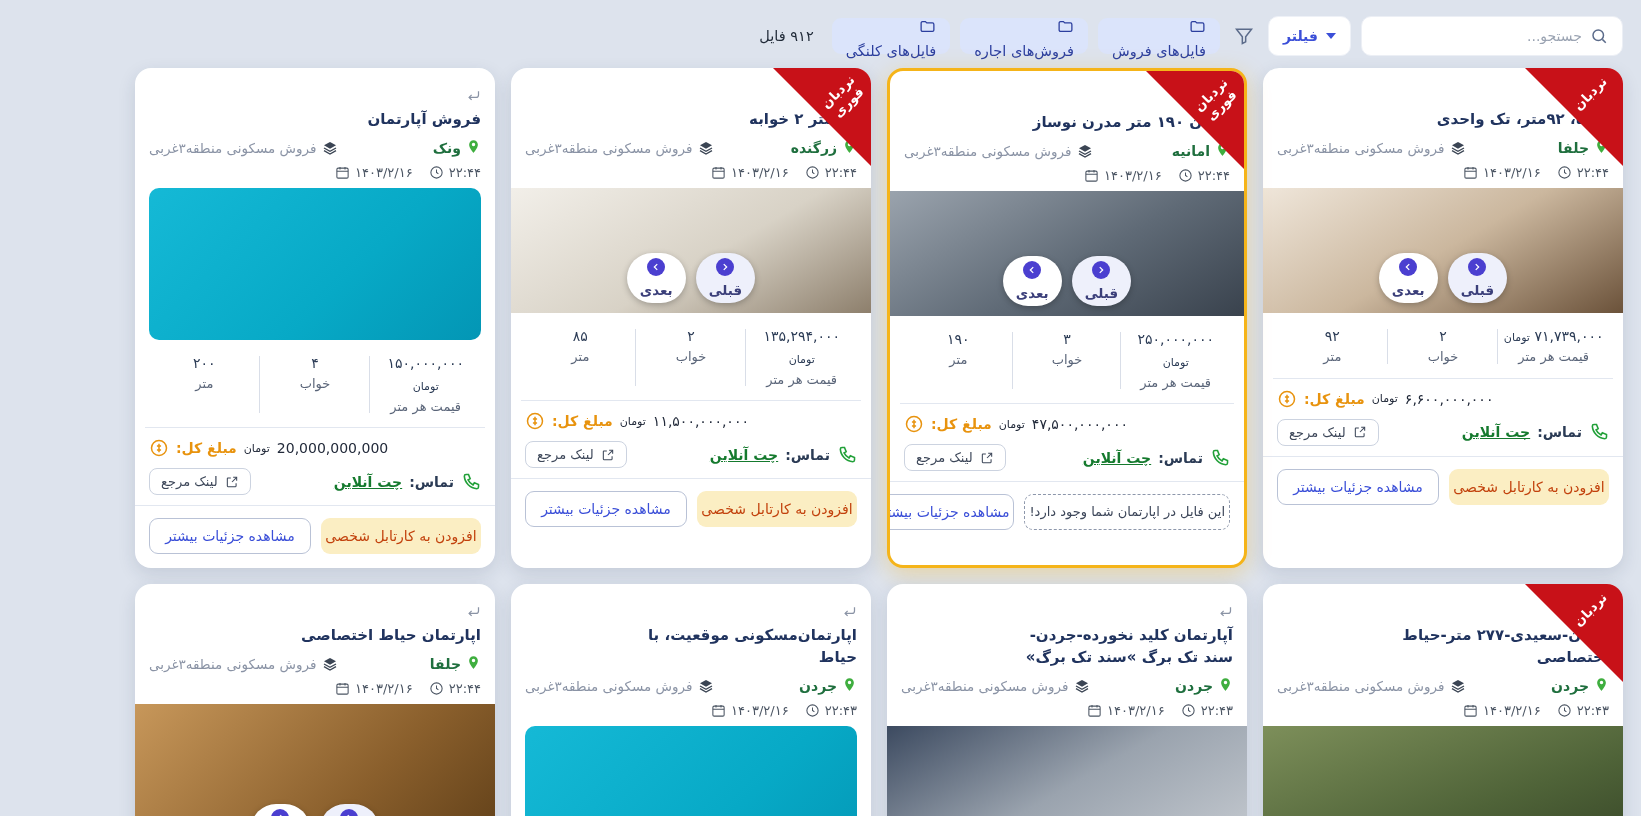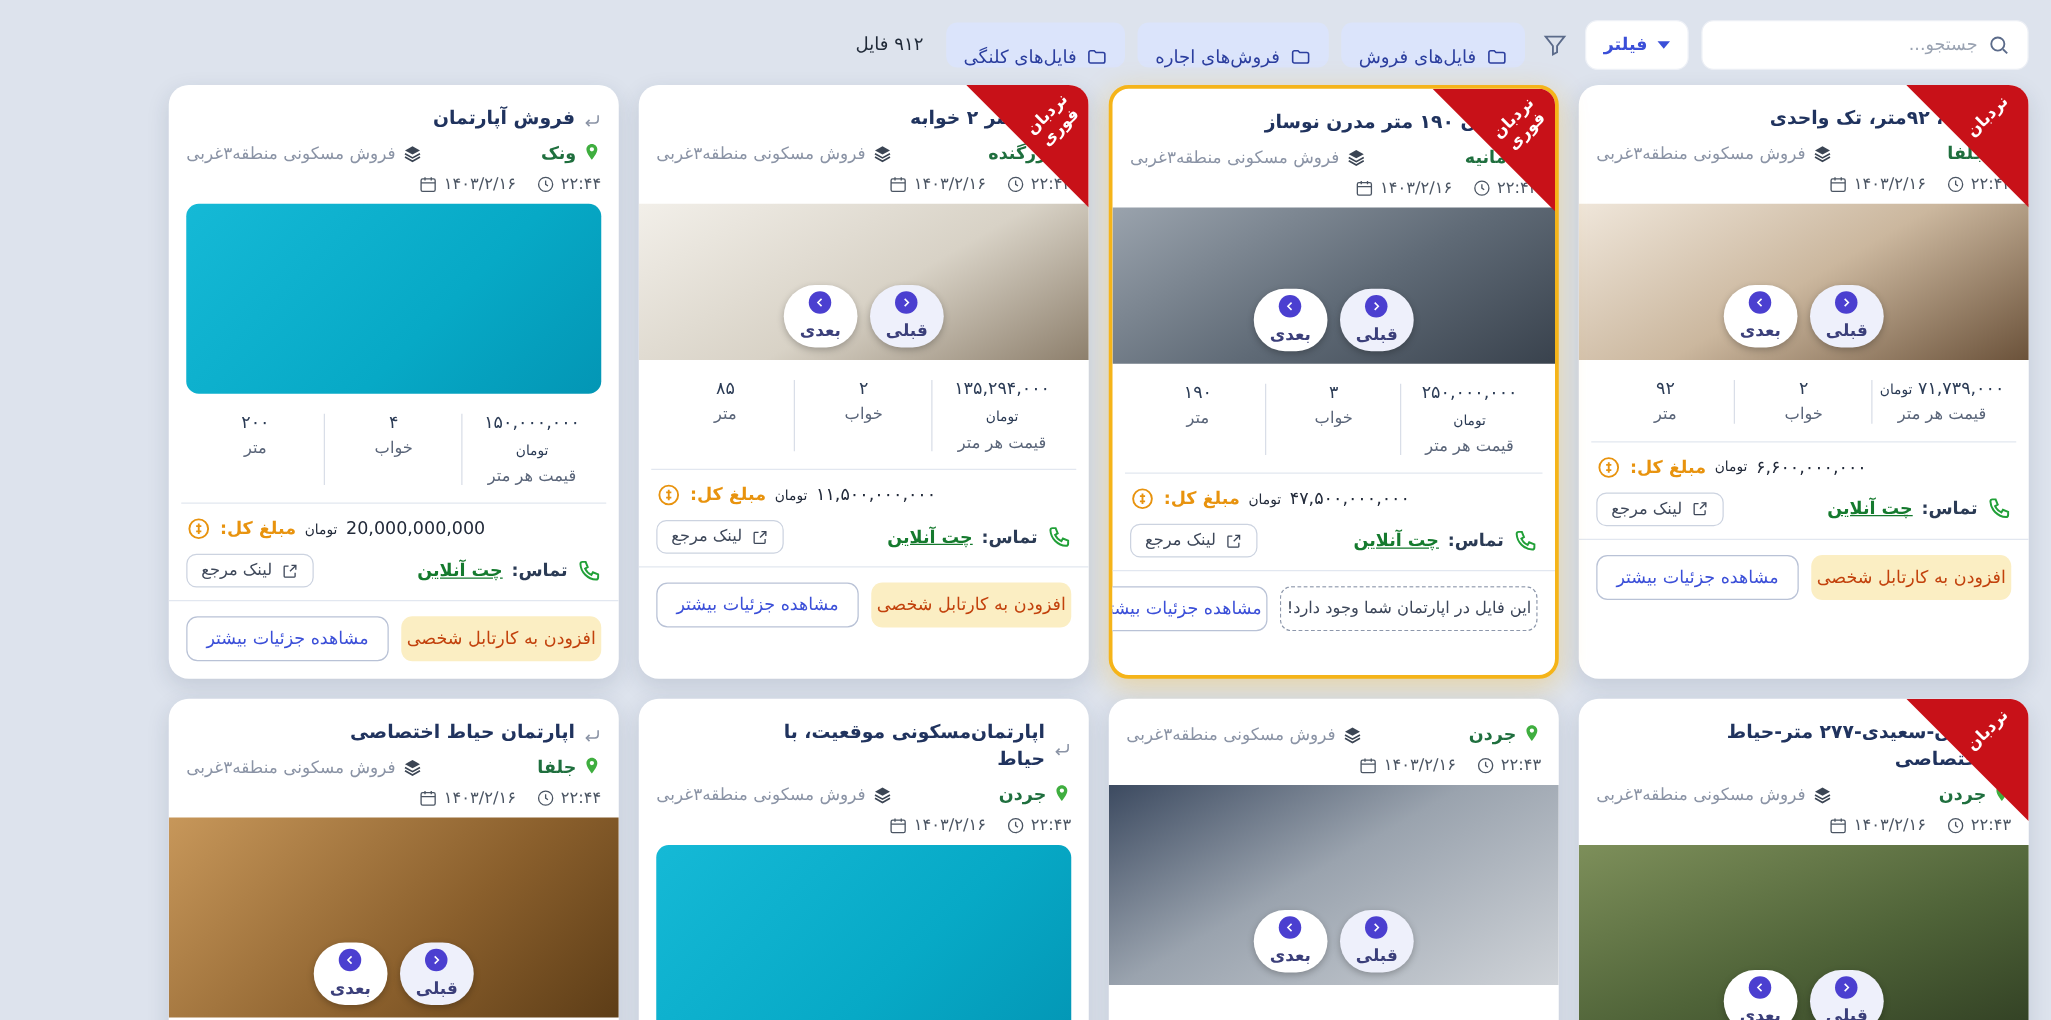--- a/index.html
+++ b/index.html
@@ -35,22 +35,22 @@
     height: 40px; background: #ffffff; border-radius: 10px;
     display: flex; align-items: center; gap: 8px; padding: 0 14px;
     color: #3b4fd8; font-size: 14px; font-weight: bold; cursor: pointer;
     border: 1px solid #eef1f7;
   }
   .chev { width: 0; height: 0; border-left: 5px solid transparent;
           border-right: 5px solid transparent; border-top: 6px solid #3b4fd8; }
   .funnel { width: 20px; height: 20px; display:block; margin: 0 4px; }
   .chip {
     height: 36px; background: #dbe4fb; border-radius: 9px;
-    display: flex; align-items: flex-end; gap: 8px; padding: 0 14px;
-    color: #2b3e9e; font-size: 14.5px; cursor: pointer; white-space: nowrap;
+    display: flex; align-items: flex-start; gap: 8px; padding: 0 14px;
+    color: #2b3e9e; font-size: 14.5px; cursor: pointer; white-space: nowrap; flex-direction: column;
   }
   .chip svg { width: 17px; height: 17px; display:block; }
   .count-label { font-size: 14.5px; color: #1f2937; white-space: nowrap; padding: 0 8px; }
 
   
   .grid {
     display: grid; grid-template-columns: repeat(4, 360px);
     gap: 16px; padding: 0 18px; justify-content: start;
   }
   .card {
@@ -68,23 +68,23 @@
   }
   .ribbon .txt {
     position: absolute; top: 18px; right: 13px;
     transform: rotate(-45deg); transform-origin: center;
     color: #fff; font-size: 13px; font-weight: bold; line-height: 15px;
     text-align: center; white-space: nowrap;
   }
   .ribbon.dual .txt { top: 14px; right: 8px; }
 
   .card-title {
-    display: flex; align-items: center; justify-content: flex-start;
+    display: flex; align-items: flex-start; justify-content: flex-start;
     gap: 6px; color: #20335e; font-size: 15px; font-weight: bold;
-    line-height: 1.45; padding: 4px 0 0 100px; min-height: 24px;
+    line-height: 1.45; padding: 4px 0 0 100px; min-height: 24px; flex-direction: column;
   }
   .reply-ico { width: 15px; height: 15px; flex: 0 0 15px; margin-top: 4px; }
   .meta-row {
     display: flex; align-items: center; justify-content: space-between;
     padding: 8px 0 6px 0; font-size: 13.5px;
   }
   .meta-left { display: flex; align-items: center; gap: 6px; color: #8a93a5; }
   .meta-right { display: flex; align-items: center; gap: 5px; color: #1f6f3e; font-weight: bold; font-size: 14px; }
   .pin { width: 15px; height: 18px; flex: 0 0 15px; }
   .stack { width: 16px; height: 16px; flex: 0 0 16px; }
@@ -783,20 +783,29 @@
                   <path d="M15 5l-7 7 7 7"></path>
                 </svg>
             </span>
             <span>بعدی</span>
           </div>
         </div>
       </div>
     </div>
 
     <div class="card">
+      <div class="card-title">
+        <span class="reply-ico">
+          <svg viewBox="0 0 24 24" fill="none" stroke="#8a93a5" stroke-width="2">
+              <path d="M20 5v6a4 4 0 0 1-4 4H5"></path>
+              <path d="M9 11l-4 4 4 4"></path>
+            </svg>
+        </span>
+        <span>آپارتمان کلید نخورده-جردن-سند تک برگ »سند تک برگ»</span>
+      </div>
       <div class="meta-row">
         <span class="meta-right">
           <span class="pin">
             <svg viewBox="0 0 24 24" fill="#3fae3f">
                 <path d="M12 2C8.1 2 5 5.1 5 9c0 5.2 7 13 7 13s7-7.8 7-13c0-3.9-3.1-7-7-7zm0 9.5A2.5 2.5 0 1 1 12 6a2.5 2.5 0 0 1 0 5.5z"></path>
               </svg>
           </span>
           <span>جردن</span>
         </span>
         <span class="meta-left">

